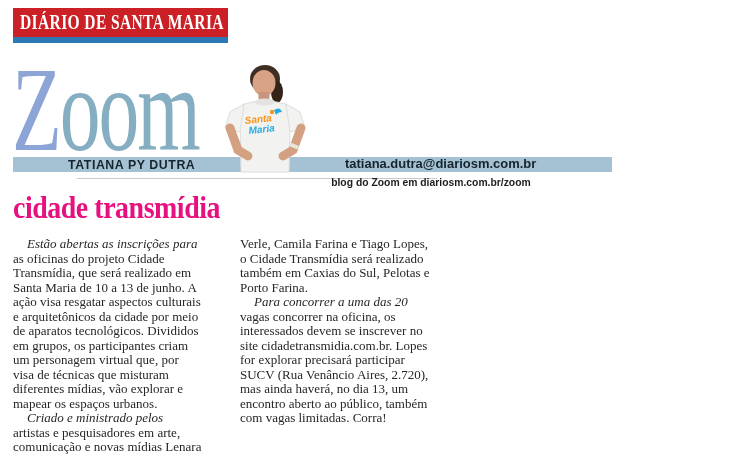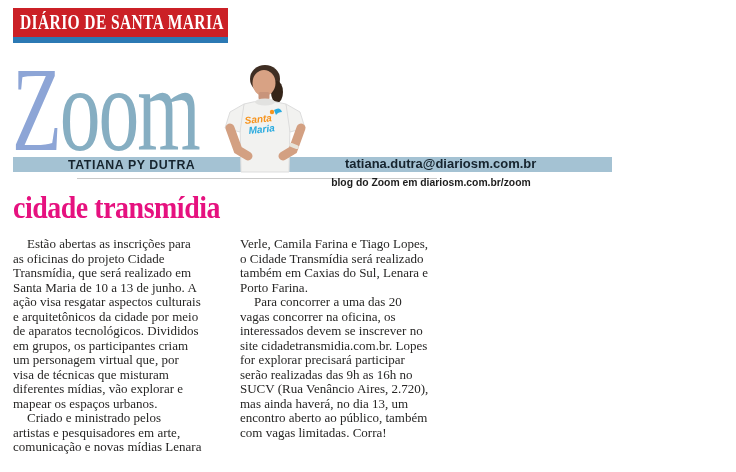--- a/index.html
+++ b/index.html
@@ -54,21 +54,21 @@
   .headline{position:absolute;left:13px;top:190px;margin:0;font-family:"Liberation Serif",serif;
      font-weight:bold;font-size:31px;color:#e6117f;white-space:nowrap;
      transform:scaleX(0.9);transform-origin:0 0;letter-spacing:-0.5px;}
 
   
   .col{position:absolute;top:237px;font-family:"Liberation Serif",serif;font-size:13px;
      color:#272625;}
   .col-left{left:13px;width:226px;}
   .col-right{left:240px;width:236px;}
   .tline{line-height:14.5px;white-space:nowrap;}
-  .tline.ind{padding-left:14px;}
+  .tline.ind{padding-left:14px;font-style:italic;}
 </style>
 </head>
 <body>
 
 <div class="page">
 
   <div class="masthead">
     <span class="masthead-text">DIÁRIO DE SANTA MARIA</span>
   </div>
   <div class="masthead-stripe"></div>
@@ -127,27 +127,26 @@
       <div class="tline">visa de técnicas que misturam</div>
       <div class="tline">diferentes mídias, vão explorar e</div>
       <div class="tline">mapear os espaços urbanos.</div>
       <div class="tline ind">Criado e ministrado pelos</div>
       <div class="tline">artistas e pesquisadores em arte,</div>
       <div class="tline">comunicação e novas mídias Lenara</div>
     </div>
   <div class="col col-right">
       <div class="tline">Verle, Camila Farina e Tiago Lopes,</div>
       <div class="tline">o Cidade Transmídia será realizado</div>
-      <div class="tline">também em Caxias do Sul, Lenara e</div>
+      <div class="tline">também em Caxias do Sul, Pelotas e</div>
       <div class="tline">Porto Farina.</div>
       <div class="tline ind">Para concorrer a uma das 20</div>
       <div class="tline">vagas concorrer na oficina, os</div>
       <div class="tline">interessados devem se inscrever no</div>
       <div class="tline">site cidadetransmidia.com.br. Lopes</div>
       <div class="tline">for explorar precisará participar</div>
-      <div class="tline">serão realizadas das 9h as 16h no</div>
       <div class="tline">SUCV (Rua Venâncio Aires, 2.720),</div>
       <div class="tline">mas ainda haverá, no dia 13, um</div>
       <div class="tline">encontro aberto ao público, também</div>
       <div class="tline">com vagas limitadas. Corra!</div>
     </div>
 
 </div>
 
 </body></html>

